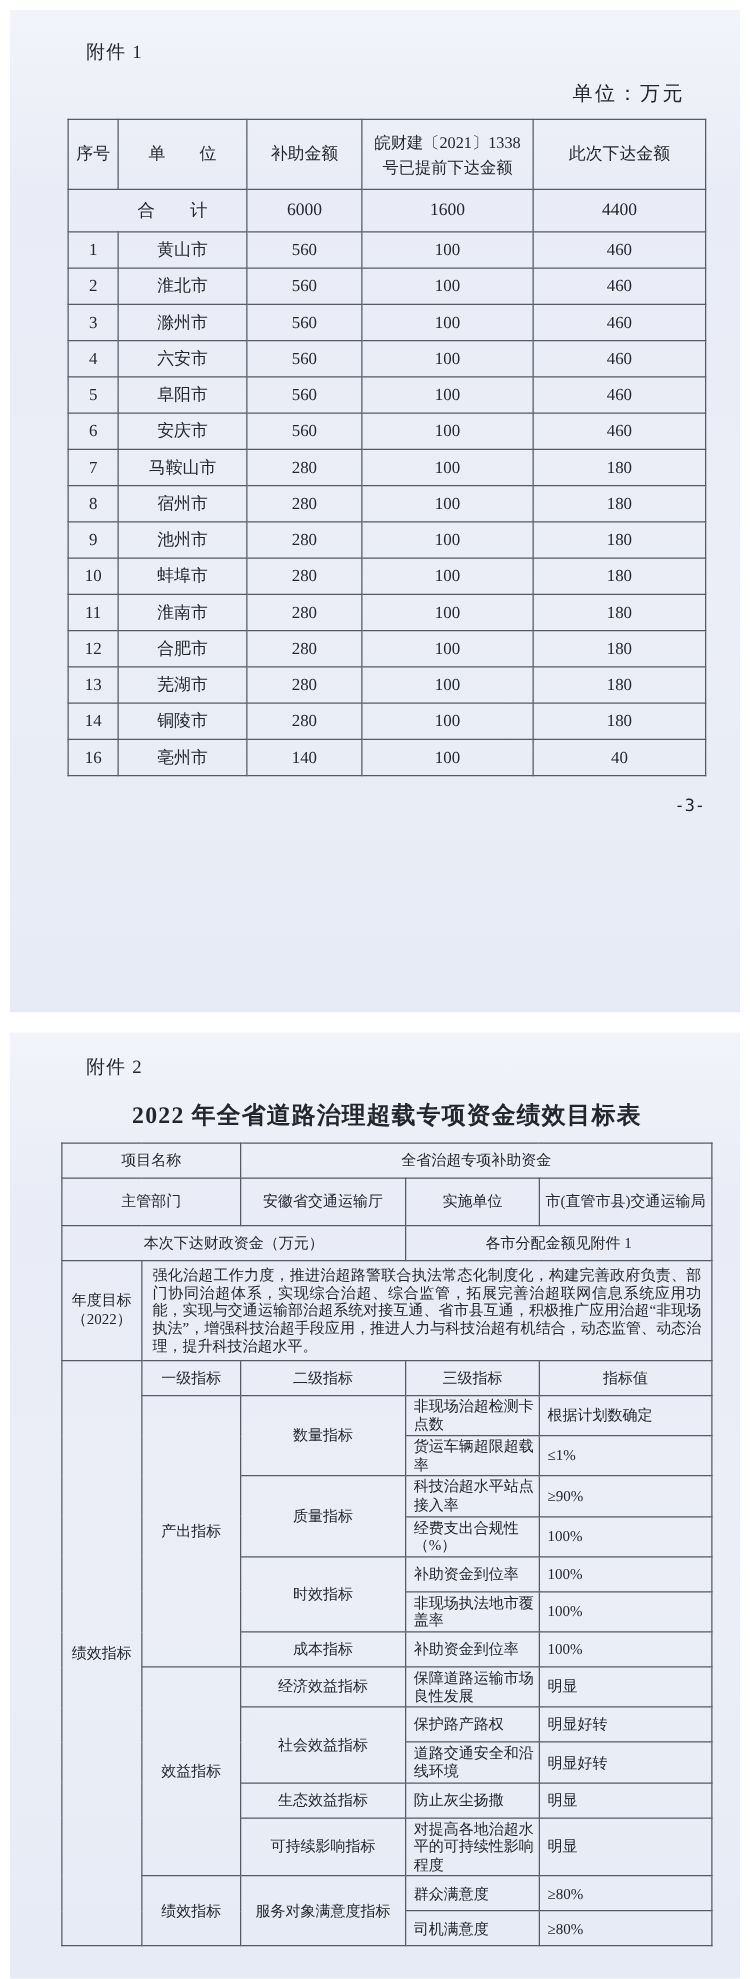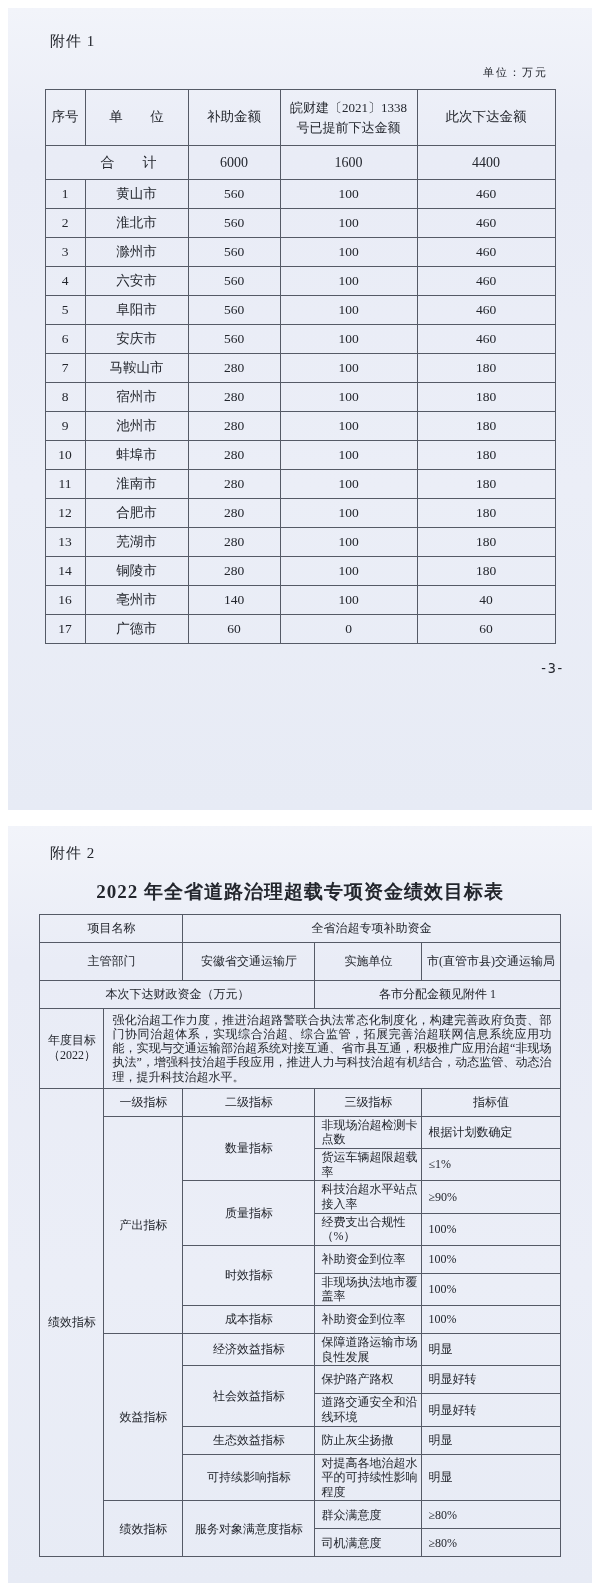--- a/index.html
+++ b/index.html
@@ -5,30 +5,31 @@
   html,body{margin:0;padding:0;}
   body{
     width:600px;height:1583px;background:#ffffff;overflow:hidden;
     font-family:"Liberation Serif","DejaVu Serif",serif;
     color:#23262d;
   }
   .page{
     width:584px;margin:0 auto;
     background:linear-gradient(180deg,#f2f4fa 0%,#e9ecf6 18%,#ebeef7 60%,#e7ebf5 100%);
     box-sizing:border-box;
+    padding-left:19px;
   }
   .page1{height:802px;margin-top:8px;padding-top:24px;}
   .gap{height:16px;background:#ffffff;}
   .page2{height:757px;padding-top:18px;}
   .attach{font-size:15px;padding-left:42px;letter-spacing:1px;}
   .doc-title{
     text-align:center;font-size:19px;font-weight:700;letter-spacing:1px;
     margin-top:16px;
   }
-  .unit-note{text-align:right;padding-right:44px;font-size:11px;margin-top:14px;letter-spacing:2px;}
+  .unit-note{text-align:right;padding-right:44px;font-size:16px;margin-top:14px;letter-spacing:2px;}
   table{border-collapse:collapse;margin:9px auto 0 auto;table-layout:fixed;}
   td{border:1px solid #555a66;text-align:center;padding:1px 3px;box-sizing:border-box;}
   
   .t1{width:510px;font-size:13.5px;}
   .t1 .hd td{height:56px;line-height:1.5;}
   .t1 .wrap2{white-space:pre-line;font-size:13px;}
   .t1 .total td{height:34px;font-size:14px;}
   .t1 .drow td{height:29px;}
   .sp2{letter-spacing:12px;text-indent:12px;}
   .sp6{letter-spacing:28px;text-indent:28px;text-align:right;}
@@ -171,27 +172,20 @@
           <td>100</td>
           <td>180</td>
         </tr>
     <tr class="drow">
           <td>16</td>
           <td>亳州市</td>
           <td>140</td>
           <td>100</td>
           <td>40</td>
         </tr>
-    <tr class="drow">
-          <td>17</td>
-          <td>广德市</td>
-          <td>60</td>
-          <td>0</td>
-          <td>60</td>
-        </tr>
   </tbody>
     </table>
 
   <div class="pagenum">-3-</div>
 </div>
 
 <div class="gap"></div>
 
 <div class="page page2">
   <div class="attach">附件 2</div>

